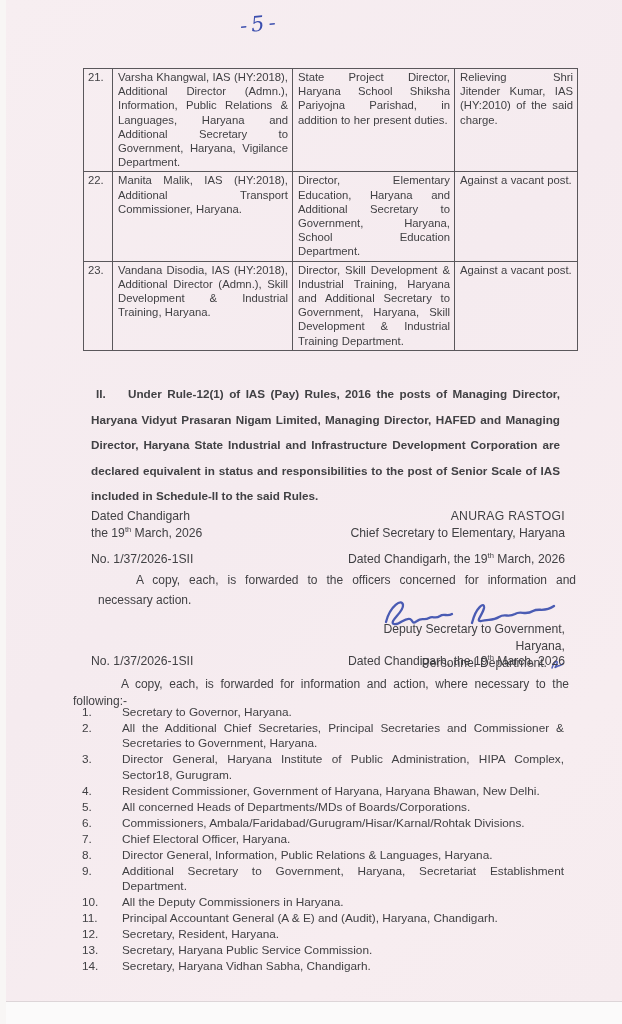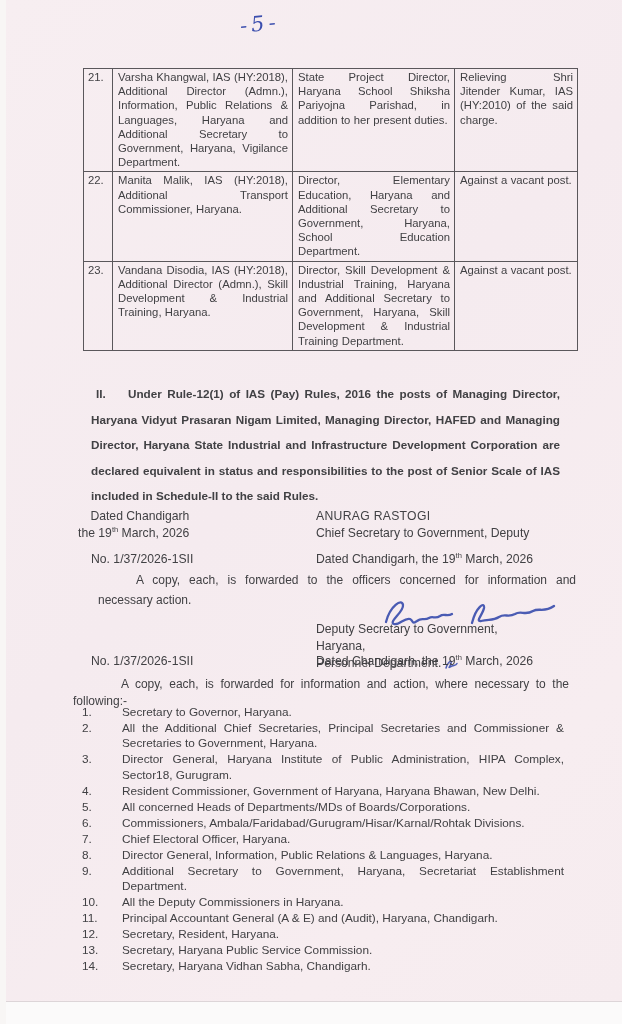--- a/index.html
+++ b/index.html
@@ -40,21 +40,21 @@
   .para2{
     position:absolute;left:91px;top:381px;width:469px;
     font-size:11.7px;line-height:25.6px;color:#414144;font-weight:bold;
   }
   .jl{text-align:justify;text-align-last:justify;height:25.6px;overflow:hidden;}
   .jl-last{text-align:left;text-align-last:left;}
   .plabel{display:inline-block;width:37px;padding-left:5px;box-sizing:border-box;}
   
   .abs{position:absolute;}
   .t12{font-size:12.2px;line-height:17px;color:#414144;}
-  .rightcol{left:316px;width:232px;text-align:left;}
+  .rightcol{left:333px;width:232px;text-align:right;}
   .caps{letter-spacing:0.3px;}
   sup.th{font-size:0.62em;vertical-align:super;line-height:0;}
   
   .copypara{color:#414144;font-size:12px;}
   .cp1{left:98px;top:571px;width:478px;line-height:19.5px;}
   .cp1 .ind{display:inline-block;width:38px;}
   .cp2{left:73px;top:676px;width:496px;line-height:16.5px;}
   .cp2 .ind{display:inline-block;width:48px;}
   .cpl1{text-align:justify;text-align-last:justify;overflow:hidden;}
   .cp1 .cpl1{height:19.5px;} .cp2 .cpl1{height:16.5px;}
@@ -108,27 +108,27 @@
 </table>
 
 <div class="para2">
   <div class="jl"><span class="plabel">II.</span><span>Under Rule-12(1) of IAS (Pay) Rules, 2016 the posts of Managing Director,</span></div>
   <div class="jl">Haryana Vidyut Prasaran Nigam Limited, Managing Director, HAFED and Managing</div>
   <div class="jl">Director, Haryana State Industrial and Infrastructure Development Corporation are</div>
   <div class="jl">declared equivalent in status and responsibilities to the post of Senior Scale of IAS</div>
   <div class="jl jl-last">included in Schedule-II to the said Rules.</div>
 </div>
 
-<div class="abs t12" style="left:78px;top:508px;text-align:right;">
+<div class="abs t12" style="left:91px;top:508px;">
   <div>Dated Chandigarh</div>
   <div>the 19<sup class="th">th</sup> March, 2026</div>
 </div>
 <div class="abs t12 rightcol" style="top:508px;">
   <div class="caps">ANURAG RASTOGI</div>
-  <div>Chief Secretary to Government, Deputy</div>
+  <div>Chief Secretary to Elementary, Haryana</div>
 </div>
 
 <div class="abs t12" style="left:91px;top:551px;">No. 1/37/2026-1SII</div>
 <div class="abs t12 rightcol" style="top:551px;">Dated Chandigarh, the 19<sup class="th">th</sup> March, 2026</div>
 
 <div class="abs copypara cp1">
   <div class="cpl1"><span class="ind"></span><span>A copy, each, is forwarded to the officers concerned for information and</span></div>
   <div>necessary action.</div>
 </div>
 

